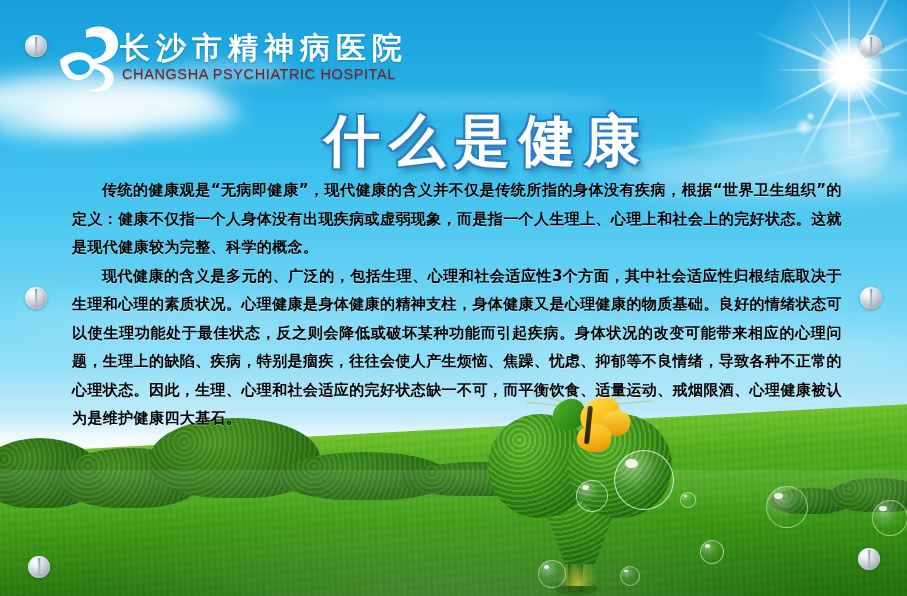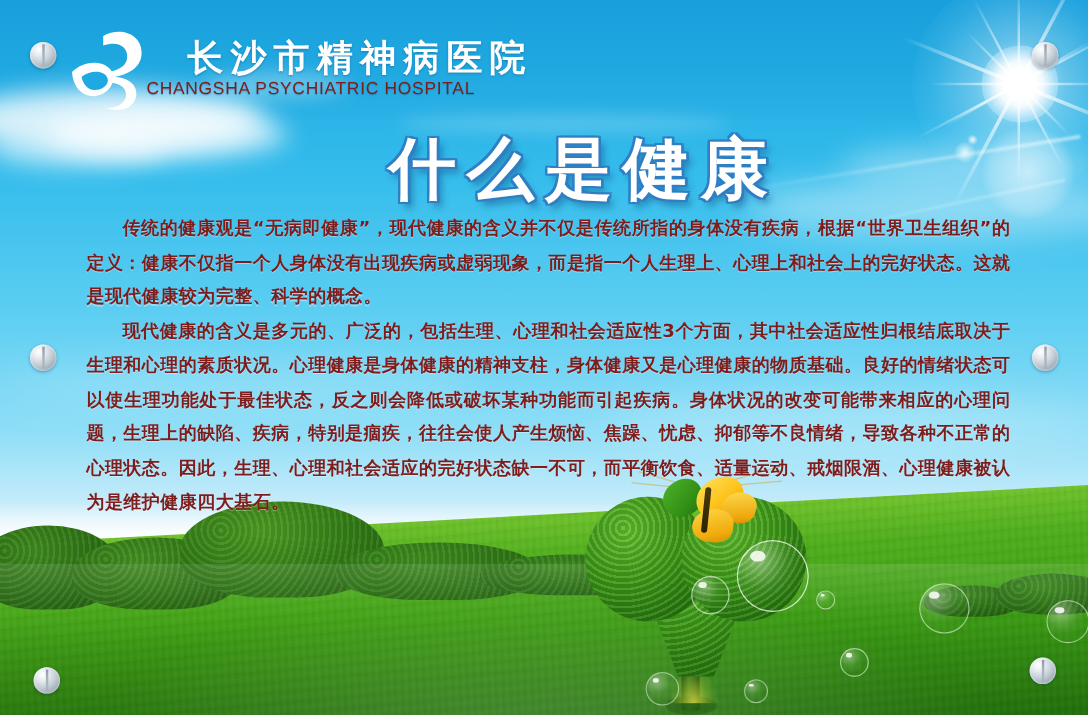--- a/index.html
+++ b/index.html
@@ -154,21 +154,21 @@
   .bu6{left:538px;top:560px;width:26px;height:26px;border-color:rgba(255,255,255,.45);}
   .bu7{left:766px;top:486px;width:40px;height:40px;border-color:rgba(255,255,255,.5);}
   .bu8{left:620px;top:566px;width:18px;height:18px;border-color:rgba(255,255,255,.45);}
 
   
   .logo-mark{position:absolute;left:56px;top:24px;width:72px;height:70px;}
   .brand-cn{
     position:absolute;left:120px;top:28px;
     font-family:"DejaVu Sans","Liberation Sans",sans-serif;
     font-size:30px;font-weight:700;color:#ffffff;letter-spacing:6px;
-    text-shadow:0 1px 2px rgba(0,60,110,.35);white-space:nowrap;margin-left:36px;
+    text-shadow:0 1px 2px rgba(0,60,110,.35);white-space:nowrap;
   }
   .brand-en{
     position:absolute;left:122px;top:66px;
     font-family:"Liberation Sans",sans-serif;
     font-size:14.5px;font-weight:400;color:#7f1d1d;letter-spacing:.6px;white-space:nowrap;
     text-shadow:0 1px 1px rgba(0,60,110,.30);
   }
 
   
   .main-title{
@@ -179,21 +179,21 @@
       2px 0 0 #2e7fc4, -2px 0 0 #2e7fc4, 0 2px 0 #2e7fc4, 0 -2px 0 #2e7fc4,
       2px 2px 0 #2e7fc4, -2px 2px 0 #2e7fc4, 2px -2px 0 #2e7fc4, -2px -2px 0 #2e7fc4,
       4px 5px 6px rgba(10,60,110,.45);
     padding-left: 33px;
   }
 
   
   .body-copy{
     position:absolute;left:72px;top:176px;width:770px;
     font-family:"DejaVu Sans","Liberation Sans",sans-serif;
-    font-size:15px;font-weight:700;color:#7f1d1d;
+    font-size:15px;font-weight:700;color:#000000;
     line-height:28.5px;letter-spacing:.4px;text-align:justify;
     text-shadow:0 1px 0 rgba(255,255,255,.35);
   }
   .body-copy p{margin:0;text-indent:2em;}
 
   
   .screw{
     position:absolute;width:22px;height:22px;border-radius:50%;
     background:
       radial-gradient(circle at 34% 28%,#ffffff 0%,#e9eef2 22%,#c3ccd4 52%,#9aa6b0 78%,#7d8892 100%);

